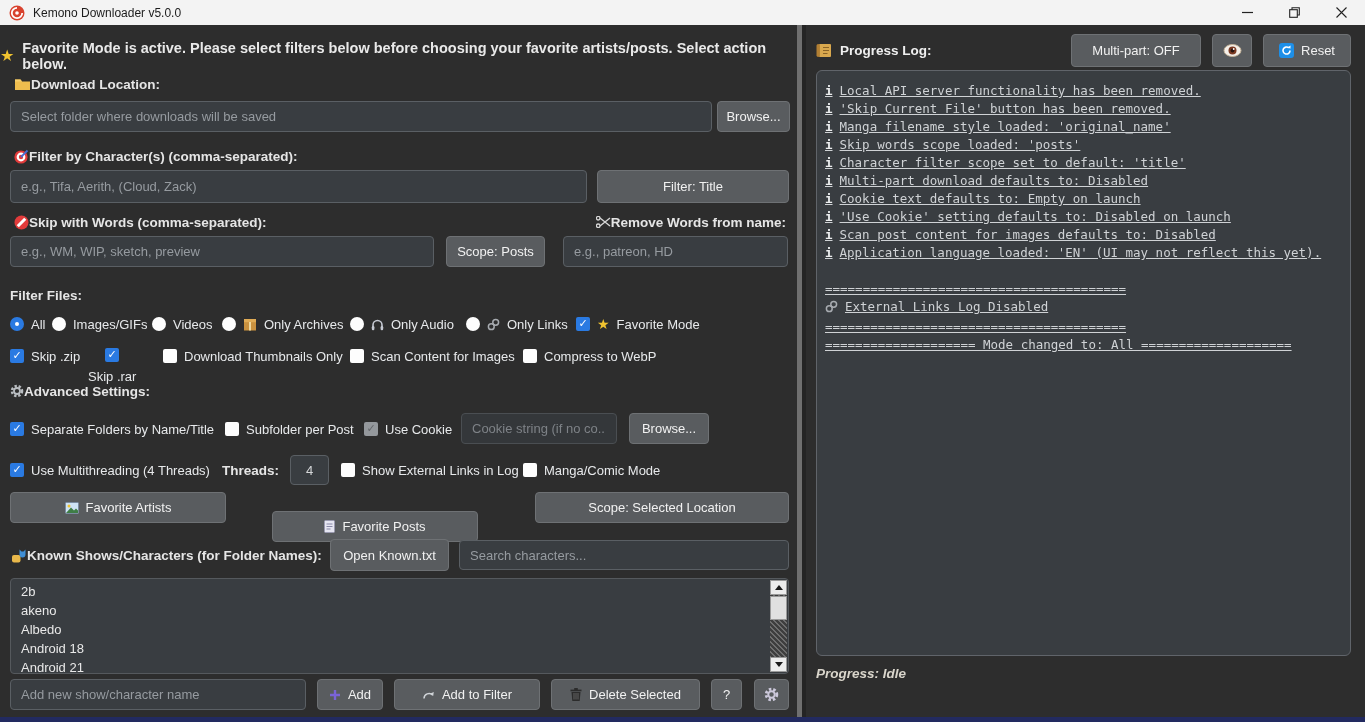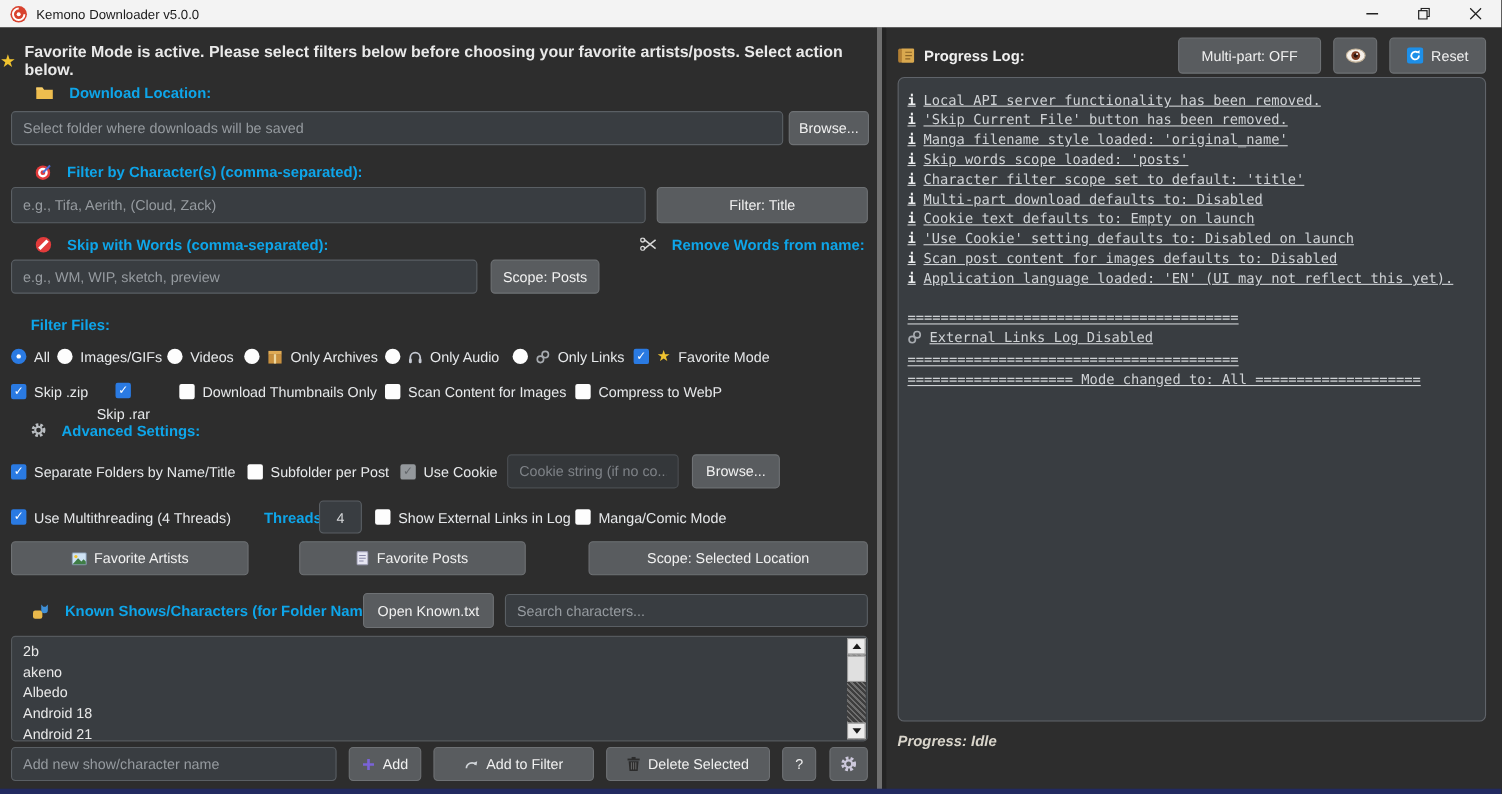--- a/index.html
+++ b/index.html
@@ -14,21 +14,21 @@
   .win-btn { width:47px; height:100%; display:flex; align-items:center; justify-content:center; background:transparent; border:none; }
 
   
   #left { position:absolute; left:0; top:25px; width:794px; height:697px; background:#2d2d2d; }
   #splitter { position:absolute; left:794px; top:25px; width:12px; height:697px;
     background:linear-gradient(to right,#2d2d2d 0 3px,#6f6f6f 3px 8px,#242424 8px 12px); }
   #right { position:absolute; left:806px; top:25px; width:559px; height:697px; background:#2d2d2d; }
   #accent { position:absolute; left:0; right:0; bottom:0; height:5px; background:#222a60; }
 
   
-  .sec-label { position:absolute; display:flex; align-items:center; gap:14px; font-weight:bold; font-size:13.5px; color:#0ea5e9; height:18px;margin-left:18px; }
+  .sec-label { position:absolute; display:flex; align-items:center; gap:0; font-weight:bold; font-size:13.5px; color:#e5e5e5; height:18px; }
   .inp { position:absolute; height:31px; background:#393d41; border:1px solid #5a5f64; border-radius:4px; color:#d5d7d9; font-size:13px; padding:0 10px; font-family:inherit; outline:none; }
   .inp::placeholder { color:#969ba0; }
   .inp.disabled { background:#34373a; border-color:#4a4e52; }
   .inp.disabled::placeholder { color:#7e8287; }
   .btn { position:absolute; height:31px; background:#595c5f; border:1px solid #6e7174; border-radius:4px; color:#f1f1f1; font-size:13px; display:flex; align-items:center; justify-content:center; gap:7px; font-family:inherit; padding:0 10px; }
   .ctrl { position:absolute; display:flex; align-items:center; gap:7px; font-size:13px; color:#e7e9eb; height:16px; white-space:nowrap; }
   .cb { width:14px; height:14px; border-radius:2px; background:#fdfdfd; position:relative; flex:0 0 auto; }
   .cb.checked { background:#2a7ae2; }
   .cb.checked::after { content:"✓"; position:absolute; inset:0; color:#fff; font-size:11px; line-height:14px; text-align:center; font-weight:bold; font-family:"DejaVu Sans",sans-serif; }
   .cb.gray.checked { background:#94989c; }
@@ -61,21 +61,21 @@
   #cb-scan{left:350px;top:323px;} #cb-webp{left:523px;top:323px;}
   #adv-label { left:10px; top:357px; }
   #cb-sf{left:10px;top:396px;} #cb-sp{left:225px;top:396px;} #cb-uc{left:364px;top:396px;}
   #cookie-input { left:461px; top:388px; width:156px; }
   #adv-browse { left:629px; top:388px; width:80px; }
   #cb-mt{left:10px;top:437px;}
   #threads-label { left:222px; top:436px; }
   #threads-input { left:290px; top:430px; width:39px; height:30px; text-align:center; }
   #cb-sel{left:341px;top:437px;} #cb-manga{left:523px;top:437px;}
   #fa-btn { left:10px; top:467px; width:216px; }
-  #fp-btn { left:272px; top:467px; width:206px; }
+  #fp-btn { left:272px; top:486px; width:206px; }
   #scope-loc-btn { left:535px; top:467px; width:254px; }
   #known-label { left:12px; top:521px; }
   #open-btn { left:330px; top:514px; width:119px; height:32px; }
   #search-input { left:459px; top:515px; width:330px; height:30px; }
   #listbox { position:absolute; left:10px; top:553px; width:779px; height:96px; background:#393d41; border:1px solid #55595d; border-radius:4px; overflow:hidden; padding-top:3px; }
   .list-item { padding-left:10px; font-size:13px; color:#e9e9e9; line-height:19px; }
   #lb-scroll { position:absolute; right:1px; top:1px; bottom:1px; width:17px;
     background:repeating-linear-gradient(45deg,#6e6e6e 0 1.5px,#3e3e3e 1.5px 3.5px); }
   .sb-btn { position:absolute; left:0; width:17px; height:15px; background:#ececec; border:1px solid #9a9a9a; display:flex; align-items:center; justify-content:center; }
   .sb-up { top:0; } .sb-down { bottom:0; }
@@ -194,20 +194,21 @@
           <circle cx="2.2" cy="2.2" r="1.8" fill="none" stroke="#d6d6d6" stroke-width="1.3"></circle>
           <circle cx="2.2" cy="9.8" r="1.8" fill="none" stroke="#d6d6d6" stroke-width="1.3"></circle>
         </svg>
       </span>
     <span>Remove Words from name:</span>
   </div>
   <input class="inp" id="sw-input" placeholder="e.g., WM, WIP, sketch, preview" style="">
   <button class="btn" id="sw-scope-btn">
       <span>Scope: Posts</span>
     </button>
+  <input class="inp" id="rw-input" placeholder="e.g., patreon, HD" style="">
 
   <div class="sec-label" id="ff-label">
     <span>Filter Files:</span>
   </div>
 
   <div class="ctrl" id="r-all">
     <span class="radio selected"></span>
     <span>All</span>
   </div>
   <div class="ctrl" id="r-img">

